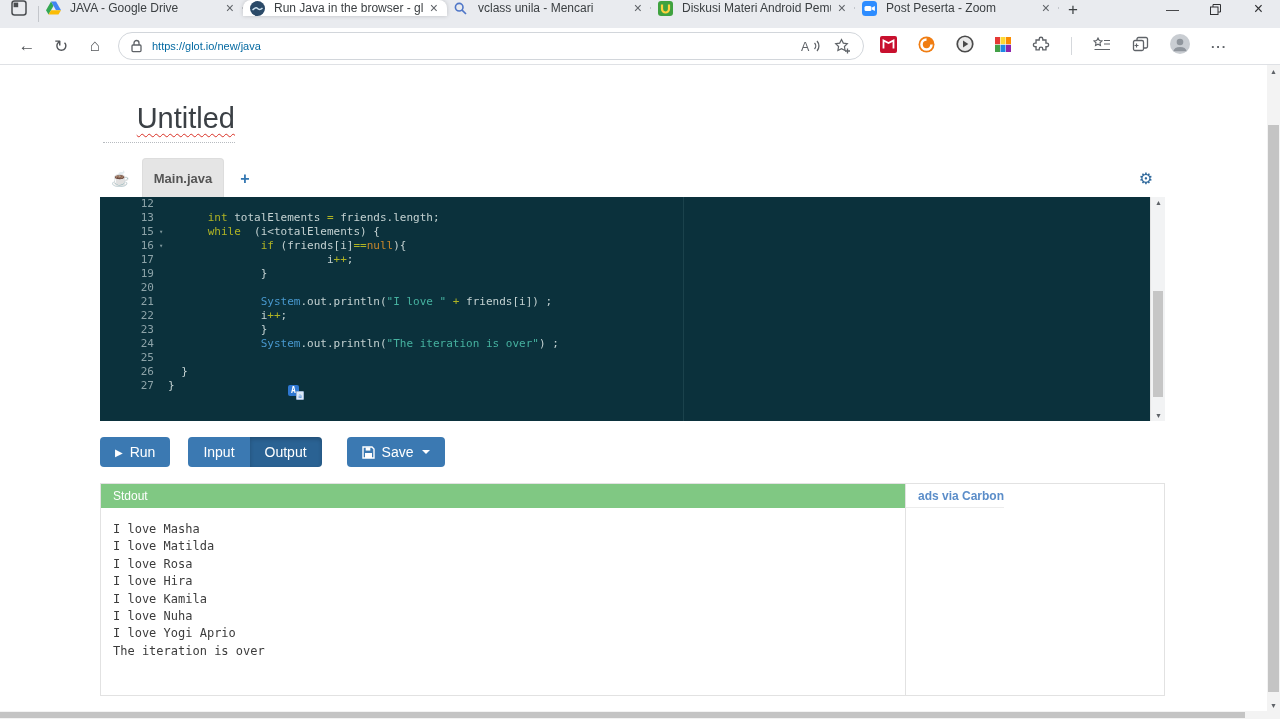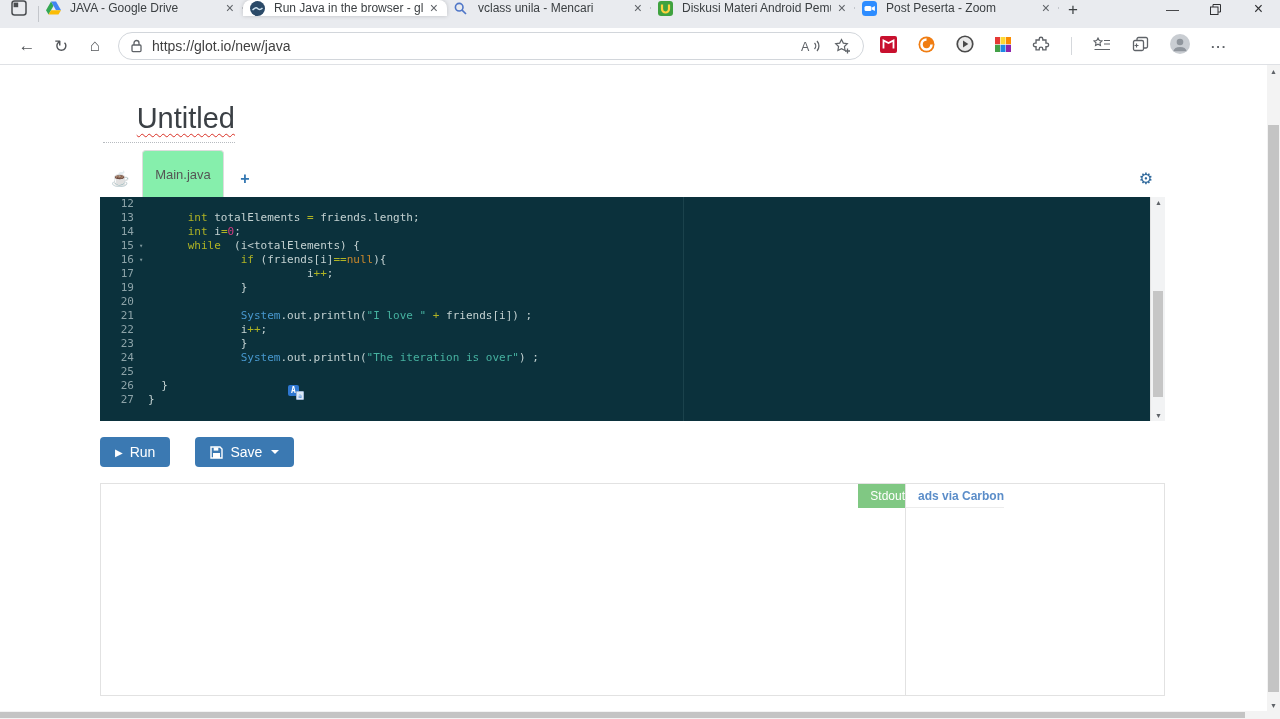--- a/index.html
+++ b/index.html
@@ -26,44 +26,44 @@
   .wincontrols { margin-left:auto; display:flex; }
   .winbtn { width:43px; display:flex; align-items:center; justify-content:center;
             color:#303134; font-size:13px; }
 
   .toolbar { height:37px; background:#fff; border-bottom:1px solid #dfe1e5;
              display:flex; align-items:center; padding:0 10px; }
   .navbtn { width:34px; height:30px; display:flex; align-items:center; justify-content:center;
             color:#53565a; font-size:17px; }
   .urlbar { width:746px; height:28px; border:1px solid #d2d6db; border-radius:14px;
             display:flex; align-items:center; padding:0 12px; margin-left:6px; background:#fff; }
-  .url-text { font-size:14px; color:#404040; margin-left:10px; flex:1; }
+  .url-text { font-size:11px; color:#0369a1; margin-left:10px; flex:1; }
   .urlbar .tail-icon { margin-left:14px; display:flex; align-items:center; }
   .ext-icons { display:flex; align-items:center; margin-left:16px; gap:21px; }
   .tb-div { width:1px; height:18px; background:#d5d8dc; }
 
   
   .content { position:relative; height:654px; background:#fff; }
   .doc-title-wrap { margin:37px 0 0 103px; width:132px; border-bottom:1px dotted #b7bbc0; padding-bottom:7px;text-align:right; }
   .doc-title { font-size:29px; color:#3b4045;
     text-decoration:underline wavy #d93025 1px; text-underline-offset:5px; }
 
   .filetabs { margin:14px 0 0 100px; width:1065px; height:40px; display:flex; align-items:flex-end; }
   .java-ic { width:42px; text-align:center; font-size:15px; color:#a08c74; padding-bottom:9px; }
-  .filetab { width:82px; height:47px; background:#86efac; border:1px solid #ddd; border-bottom:none;
+  .filetab { width:82px; height:39px; background:#e5e5e5; border:1px solid #ddd; border-bottom:none;
              border-radius:4px 4px 0 0; display:flex; align-items:center; justify-content:center;
-             font-size:13px; color:#555; }
+             font-size:13px; color:#555;font-weight:bold; }
   .addfile { width:42px; text-align:center; color:#3276b1; font-weight:bold; font-size:16px; padding-bottom:9px; }
   .gear { margin-left:auto; color:#30699c; font-size:16px; padding:0 12px 9px 0; }
 
   .ed-wrap { position:relative; margin-left:100px; width:1065px; height:224px; }
   .ed-code { position:absolute; left:0; top:0; right:15px; bottom:0; background:#0b313c; overflow:hidden;
              font-family:"DejaVu Sans Mono", monospace; font-size:11px; line-height:14px; }
   .ruler { position:absolute; left:583px; top:0; bottom:0; width:1px; background:rgba(173,216,230,0.10); }
-  .cl { display:flex; height:14px; }
+  .cl { display:flex; height:14px;padding-left:20px; }
   .ln { width:34px; text-align:right; color:#8da3a8; flex:none; }
   .fold { width:14px; color:#7e979c; font-size:7px; text-align:center; line-height:15px; flex:none; }
   pre.code { margin:0; white-space:pre; color:#c4d2d2; font-family:inherit; }
   .tk-k{color:#afb324;} .tk-o{color:#afb324;} .tk-n{color:#d33b82;}
   .tk-s{color:#46b2a0;} .tk-t{color:#4898ce;} .tk-x{color:#c8872b;} .tk-p{color:#c4d2d2;}
   .xlate { position:absolute; left:188px; top:188px; width:16px; height:15px; }
   .xl-a { position:absolute; left:0; top:0; width:11px; height:11px; background:#2e77d0; border-radius:2px;
           color:#fff; font-size:8px; font-weight:bold; text-align:center; line-height:11px; }
   .xl-b { position:absolute; right:0; bottom:0; width:8px; height:9px; background:#dce9f7; border:1px solid #9fb6d4;
           border-radius:1px; color:#2e77d0; font-size:6px; text-align:center; line-height:8px; }
@@ -78,21 +78,21 @@
   .btngroup { display:inline-flex; margin-left:18px; }
   .btngroup .btn { border-radius:0; }
   .btngroup .btn:first-child { border-radius:4px 0 0 4px; }
   .btngroup .btn:last-child { border-radius:0 4px 4px 0; }
   .btn.pressed { background:#2a6293; box-shadow:inset 0 2px 4px rgba(0,0,0,.2); }
   .btn.save { margin-left:25px; }
   .caret { width:0; height:0; border-left:4px solid transparent; border-right:4px solid transparent;
            border-top:4px solid #fff; margin-left:2px; }
 
   .outpanel { margin:16px 0 0 100px; width:1065px; height:213px; border:1px solid #e2e2e2; display:flex; }
-  .out-left { width:805px; border-right:1px solid #e2e2e2; display:flex; flex-direction:column;align-items:flex-end; }
+  .out-left { width:805px; border-right:1px solid #e2e2e2; display:flex; flex-direction:column; }
   .out-header { height:24px; line-height:24px; font-size:12px; padding-left:12px; flex:none; }
   .out-header.green { background:#80c883; color:#fff; }
   .out-right { flex:1; display:flex; flex-direction:row;font-weight:bold; }
   .out-header.ads { color:#5b8dc9; border-bottom:1px solid #ececec; background:#fff; }
   pre.stdout { margin:0; padding:13px 12px; font-family:"DejaVu Sans Mono", monospace;
                font-size:12px; line-height:17.4px; color:#3c3c3c; }
 
   
   .vscroll { position:absolute; top:65px; right:0; width:13px; height:647px; background:#f3f3f3; z-index:5; }
   .vscroll .arr { position:absolute; left:0; width:13px; text-align:center; font-size:7px; color:#5f6368; }
@@ -285,25 +285,20 @@
             <div class="ln">12</div>
             <div class="fold"></div>
             <pre class="code"></pre>
           </div>
           <div class="cl">
             <div class="ln">13</div>
             <div class="fold"></div>
             <pre class="code"><span class="tk-p">      </span><span class="tk-k">int</span><span class="tk-p"> totalElements </span><span class="tk-o">=</span><span class="tk-p"> friends.length;</span></pre>
           </div>
           <div class="cl">
-            <div class="ln">14</div>
-            <div class="fold"></div>
-            <pre class="code"><span class="tk-p">      </span><span class="tk-k">int</span><span class="tk-p"> i</span><span class="tk-o">=</span><span class="tk-n">0</span><span class="tk-p">;</span></pre>
-          </div>
-          <div class="cl">
             <div class="ln">15</div>
             <div class="fold">▾</div>
             <pre class="code"><span class="tk-p">      </span><span class="tk-k">while</span><span class="tk-p">  (i&lt;totalElements) {</span></pre>
           </div>
           <div class="cl">
             <div class="ln">16</div>
             <div class="fold">▾</div>
             <pre class="code"><span class="tk-p">              </span><span class="tk-k">if</span><span class="tk-p"> (friends[i]</span><span class="tk-o">==</span><span class="tk-x">null</span><span class="tk-p">){</span></pre>
           </div>
           <div class="cl">
@@ -366,37 +361,53 @@
       <div class="arr" style="top:2px;">▲</div>
       <div class="thumb"></div>
       <div class="arr" style="bottom:2px;">▼</div>
     </div>
   </div>
 
   <div class="btnrow">
     <div class="btn">
       <span class="play">▶</span>
       <span>Run</span>
+    </div>
+    <div class="btngroup">
+      <div class="btn">
+        <span>Input</span>
+      </div>
+      <div class="btn pressed">
+        <span>Output</span>
+      </div>
     </div>
     <div class="btn save">
       <span style="display:flex;">
         <svg width="13" height="13" viewBox="0 0 13 13">
           <path d="M1 1h9l2 2v9H1z" fill="none" stroke="#fff" stroke-width="1.4"></path>
           <rect x="3.7" y="1.4" width="4.6" height="3.2" fill="#fff"></rect>
           <rect x="3" y="7" width="7" height="5" fill="#fff"></rect>
         </svg>
       </span>
       <span>Save</span>
       <span class="caret"></span>
     </div>
   </div>
 
   <div class="outpanel">
     <div class="out-left">
       <div class="out-header green">Stdout</div>
+      <pre class="stdout" id="stdout">I love Masha
+I love Matilda
+I love Rosa
+I love Hira
+I love Kamila
+I love Nuha
+I love Yogi Aprio
+The iteration is over</pre>
     </div>
     <div class="out-right">
       <div class="out-header ads">ads via Carbon</div>
       <div style="flex:1;"></div>
     </div>
   </div>
 
 </div>
 
 <div class="vscroll">

